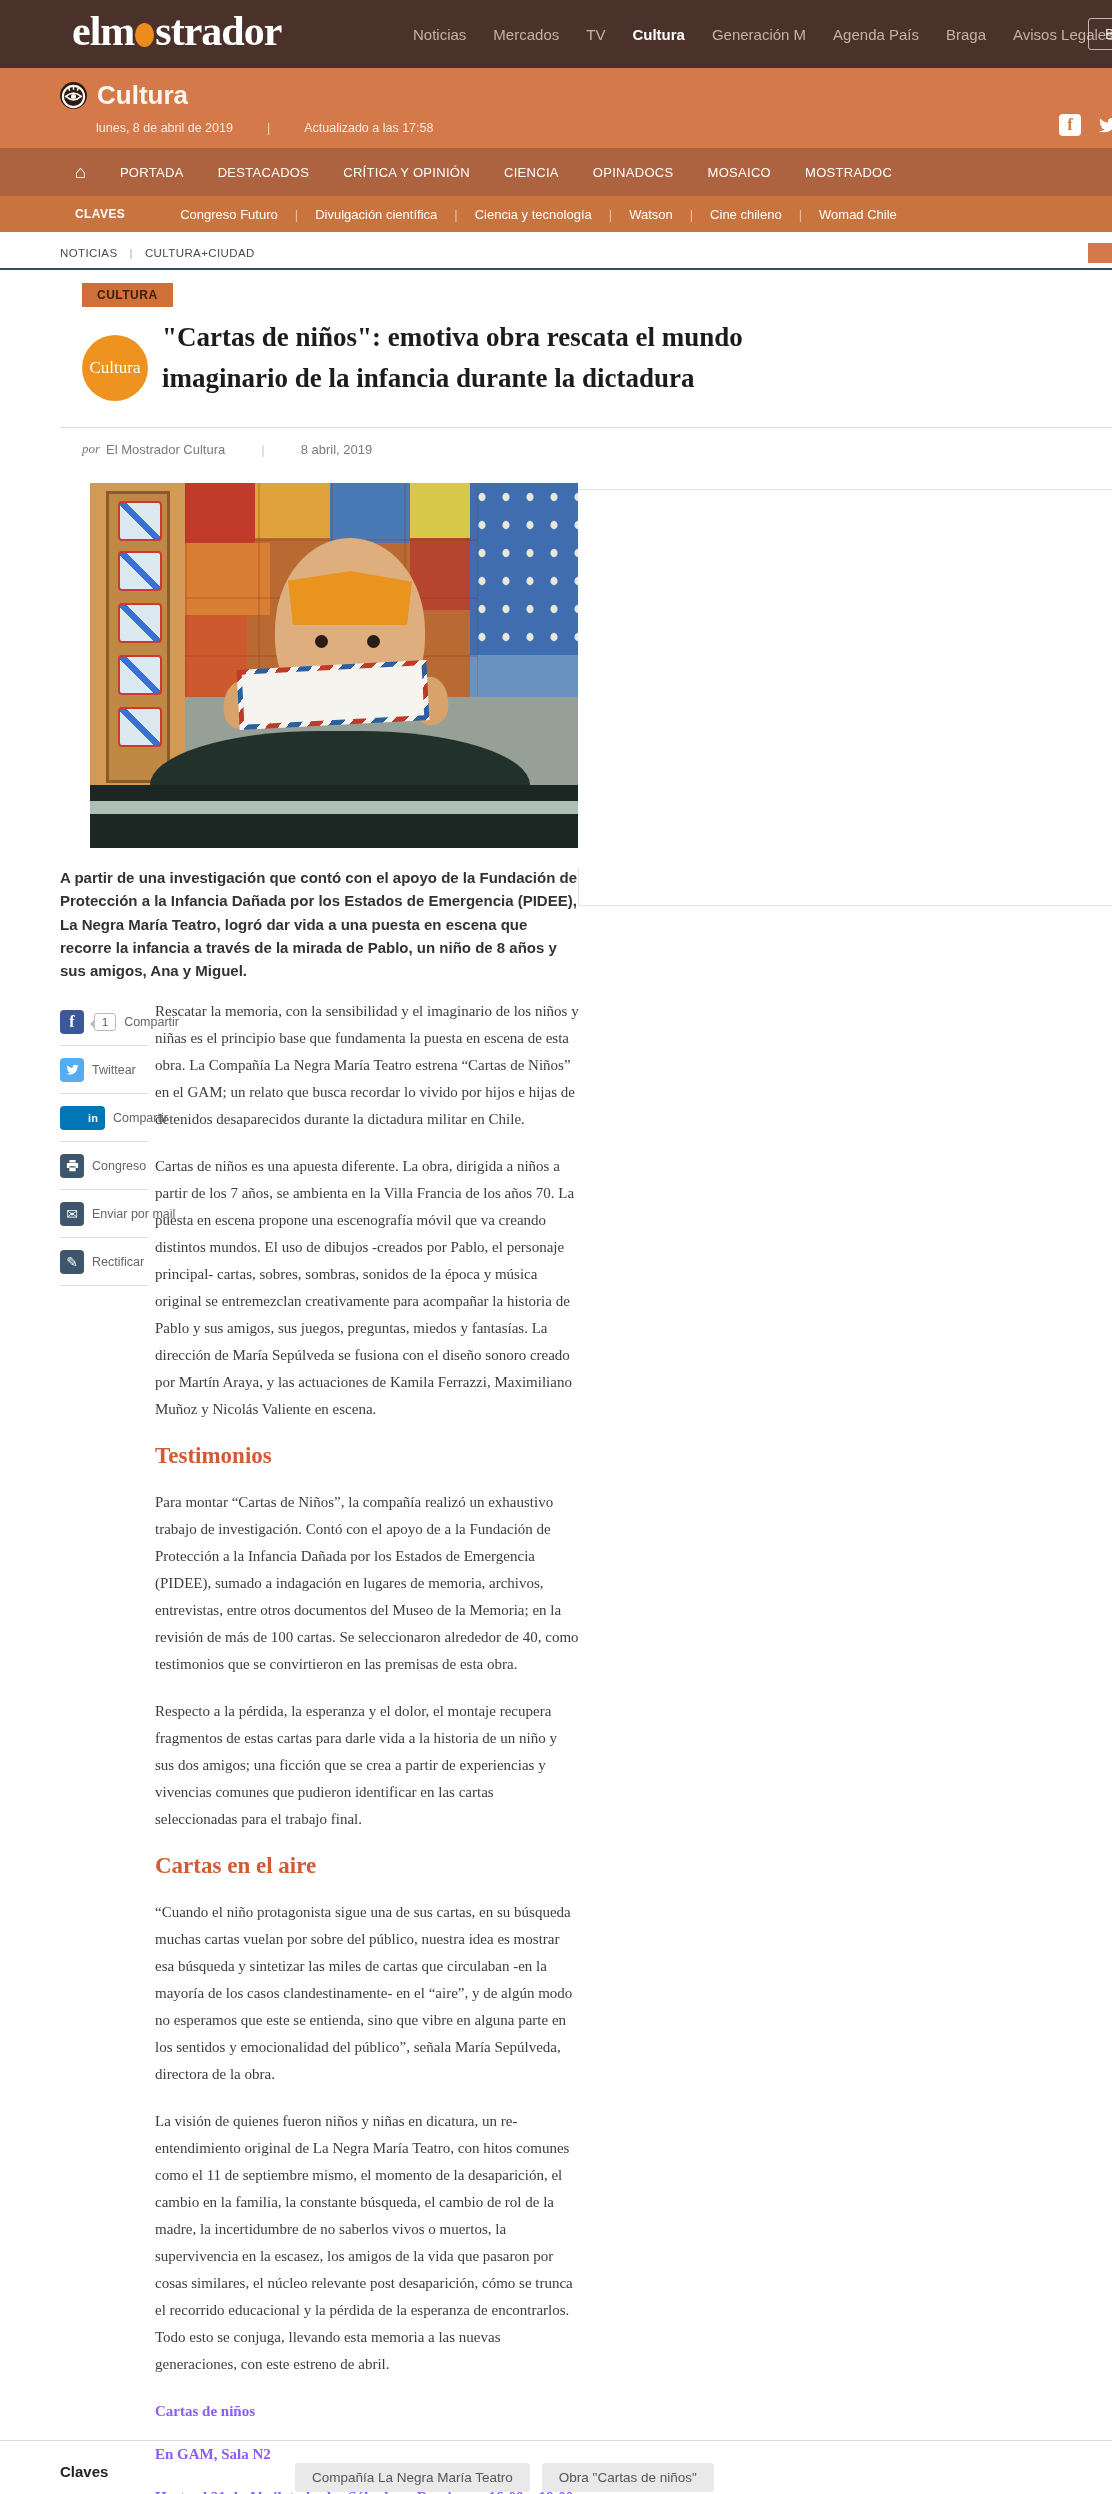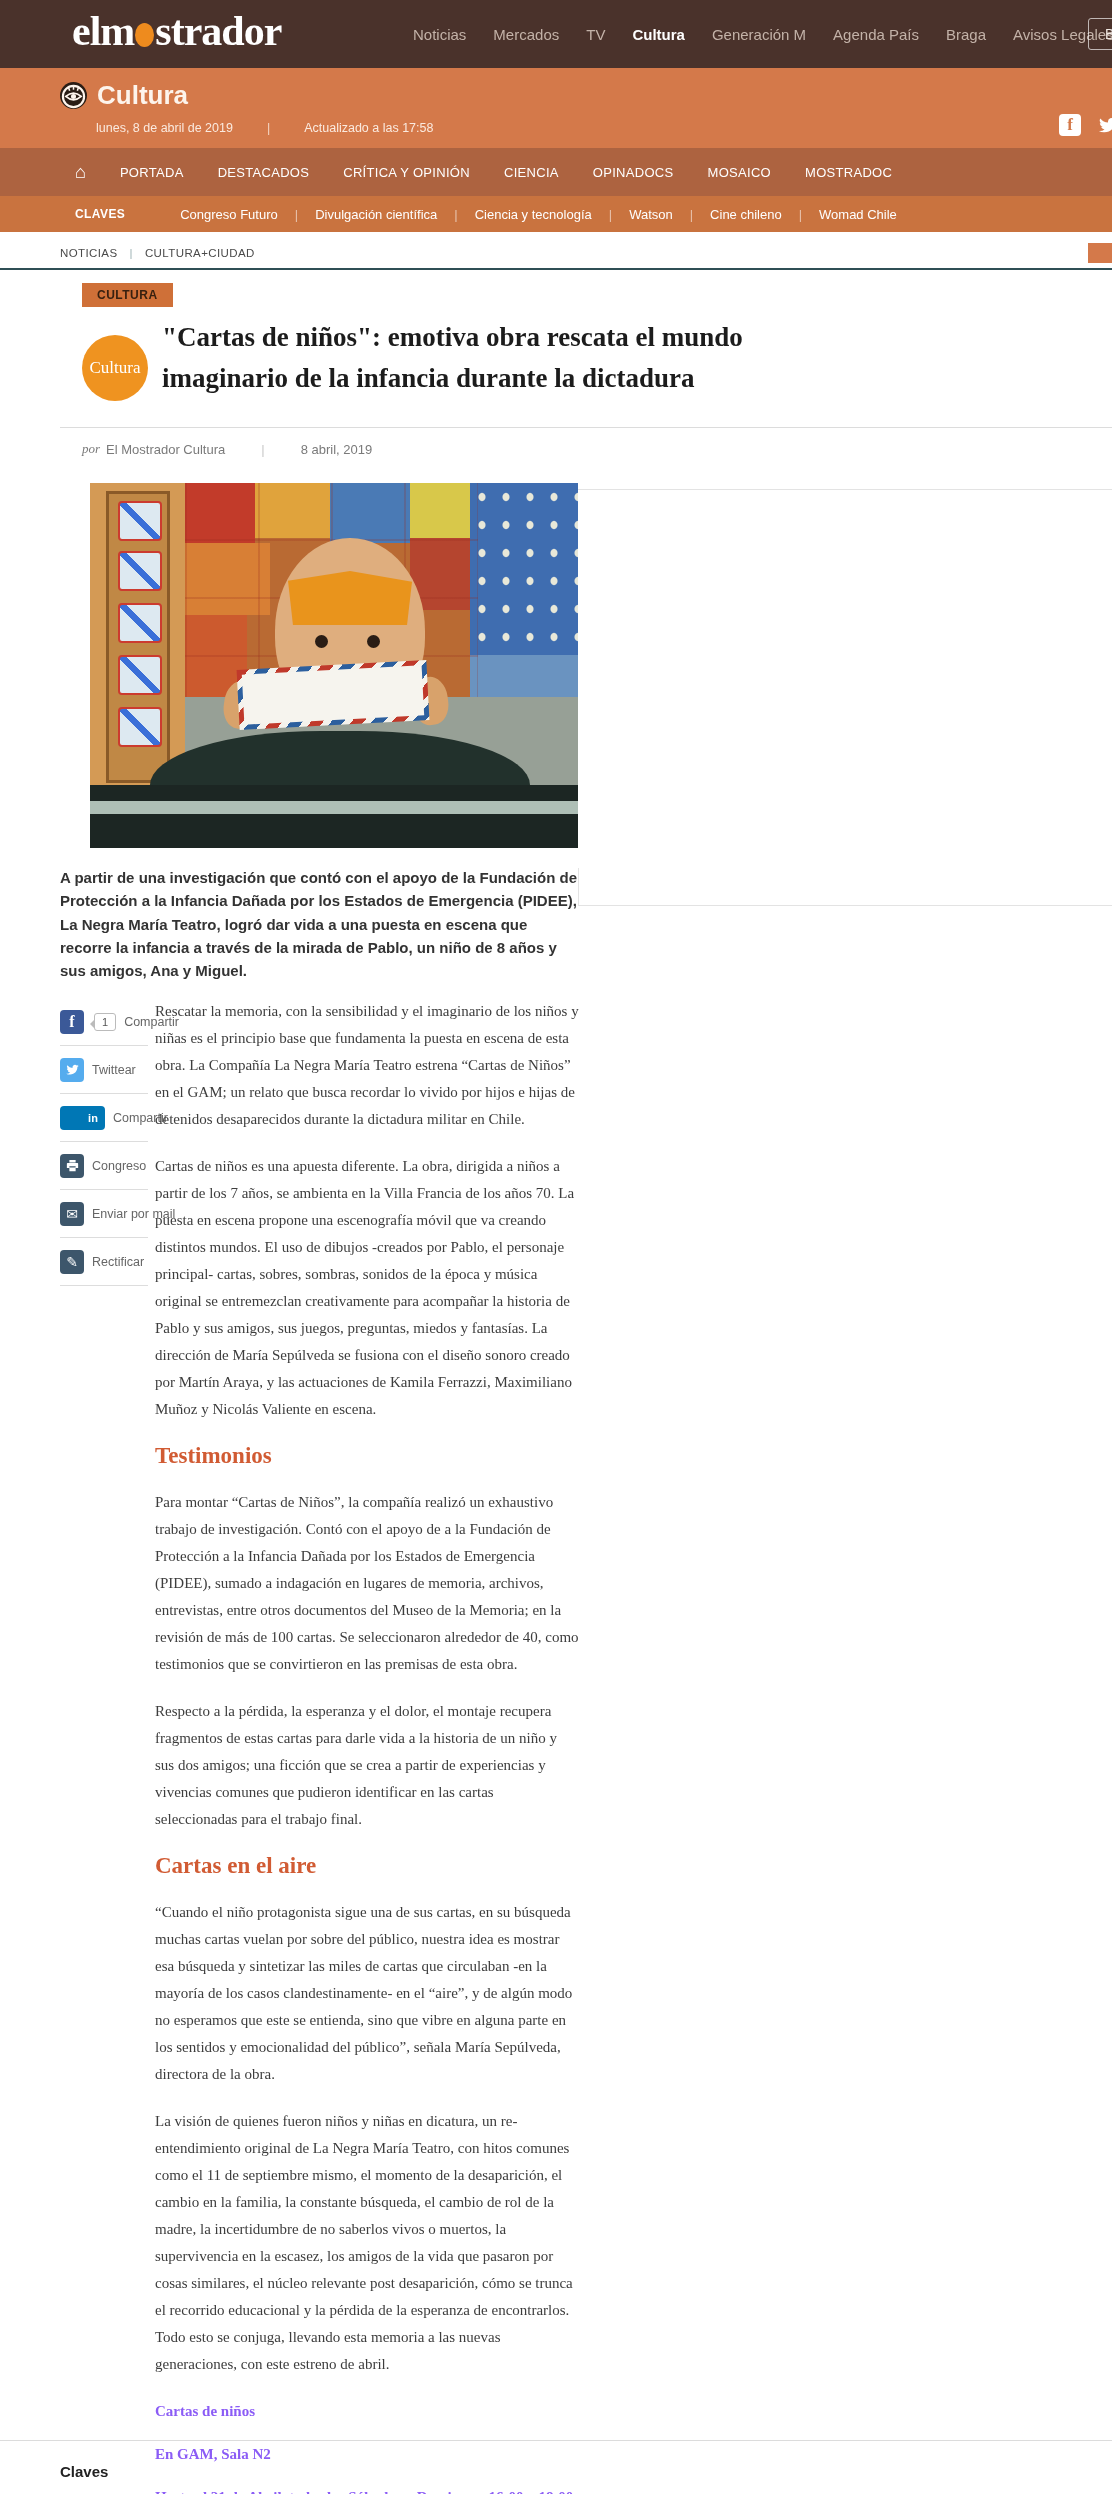--- a/index.html
+++ b/index.html
@@ -307,17 +307,21 @@
 
 
 <div class="rline" style="left:578px;top:489px;width:534px;height:1px;"></div>
 <div class="rline" style="left:578px;top:868px;width:1px;height:38px;"></div>
 <div class="rline" style="left:578px;top:905px;width:534px;height:1px;"></div>
 
 
 <div class="footer">
   <div class="footrow">
     <div class="claves-label">Claves</div>
+    <div class="tags">
+      <span class="tagpill">Compañía La Negra María Teatro</span>
+      <span class="tagpill">Obra "Cartas de niños"</span>
+    </div>
   </div>
 </div>
 
 
 
 
 </body></html>

